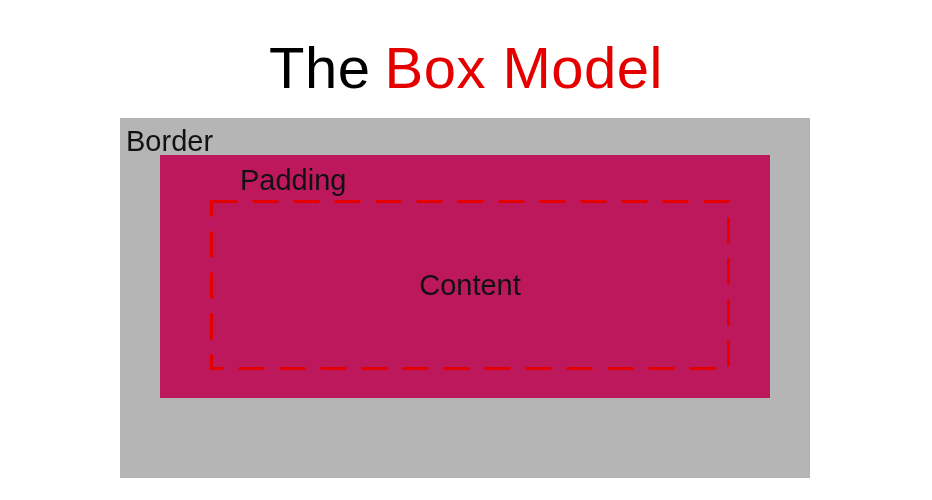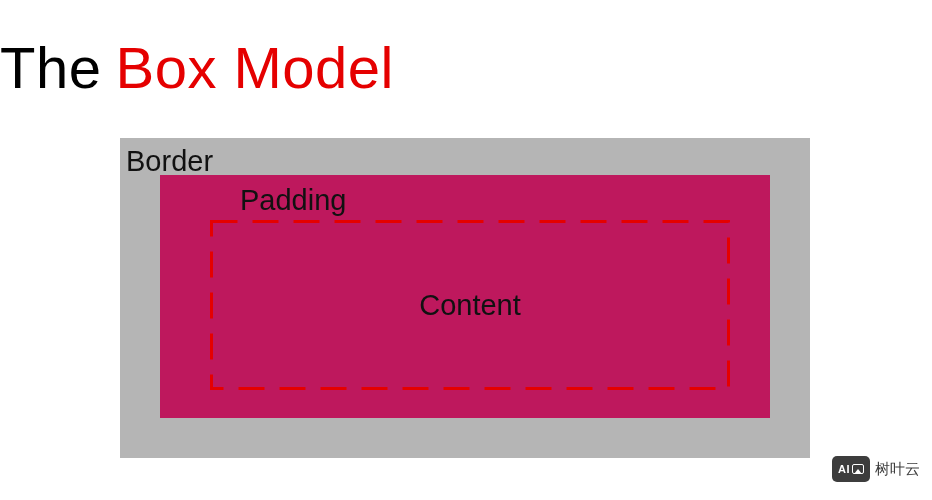--- a/index.html
+++ b/index.html
@@ -21,36 +21,36 @@
     background:#ffffff;
     overflow:hidden;
     margin:0 auto;
   }
   
   .title{
     position:absolute;
     top:34px;
     left:0;
     width:100%;
+    text-align:center;
     font-size:58px;
     font-weight:400;
     letter-spacing:0.5px;
     color:#000000;
   }
   .title .prefix{margin-right:14px;}
   .title .highlight{color:var(--accent-red);}
   
   .border-box{
     position:absolute;
     left:120px;
     top:118px;
     width:690px;
-    height:320px;
+    height:360px;
     background:var(--border-gray);
-    margin-top:20px;
   }
   .label{
     font-size:29px;
     font-weight:400;
     color:#111111;
     line-height:1.2;
   }
   .border-label{
     position:absolute;
     left:6px;
@@ -162,21 +162,14 @@
 
       <div class="content-box">
         <svg class="dash-svg" viewBox="0 0 520 170" preserveAspectRatio="none" aria-hidden="true">
           <rect class="dash-rect" x="1.5" y="1.5" width="517" height="167"></rect>
         </svg>
         <div class="label content-label">Content</div>
       </div>
     </div>
   </div>
 
-  <div class="watermark">
-    <span class="wm-badge">
-      <span class="wm-ai">AI</span>
-      <span class="wm-pic"></span>
-    </span>
-    <span class="wm-text">树叶云</span>
-  </div>
 
 </div>
 
 </body></html>

